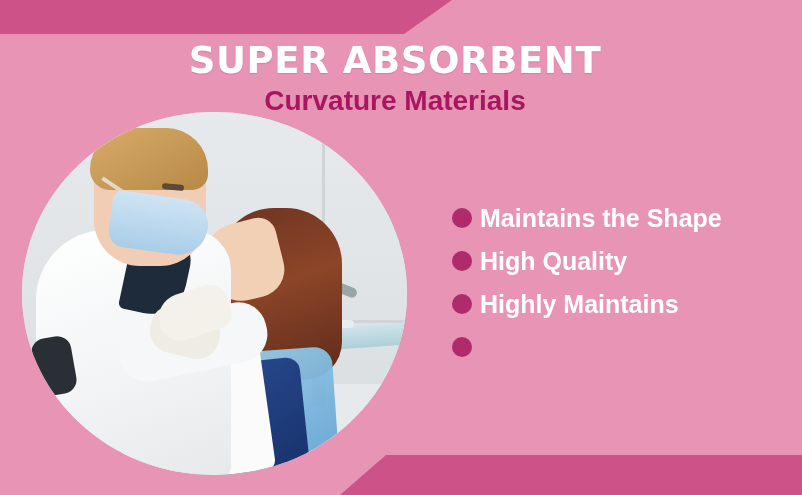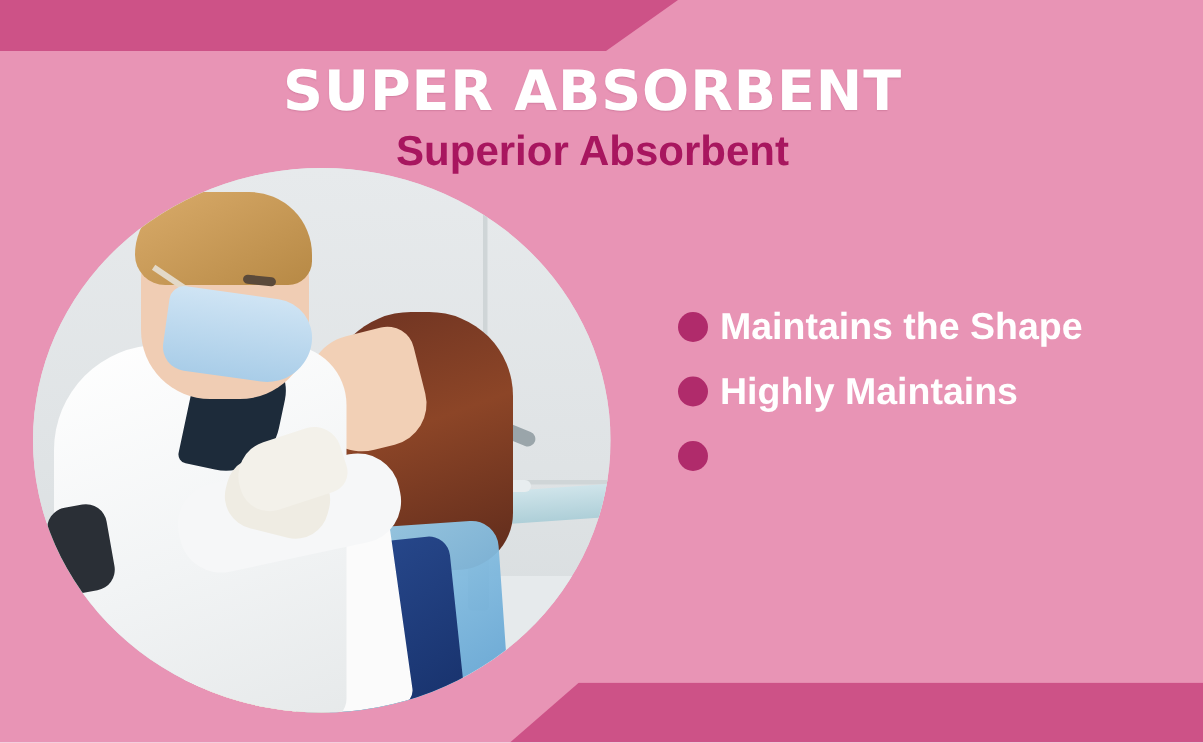--- a/index.html
+++ b/index.html
@@ -394,27 +394,31 @@
       <div id="dentist-mask"></div>
       <div id="dentist-arm"></div>
       <div id="tool-tip"></div>
       <div id="glove-2"></div>
       <div id="glove-1"></div>
     </div>
   </div>
 
   <div id="heading-block">
     <h1 id="title">SUPER ABSORBENT</h1>
-    <h2 id="subtitle">Superior Absorbent</h2>
+    <h2 id="subtitle">Curvature Materials</h2>
   </div>
 
   <div id="benefits">
     <div class="benefit-row">
       <span class="benefit-dot"></span>
       <span class="benefit-label">Maintains the Shape</span>
+    </div>
+    <div class="benefit-row">
+      <span class="benefit-dot"></span>
+      <span class="benefit-label">High Quality</span>
     </div>
     <div class="benefit-row">
       <span class="benefit-dot"></span>
       <span class="benefit-label">Highly Maintains</span>
     </div>
     <div class="benefit-row">
       <span class="benefit-dot"></span>
     </div>
   </div>
 

